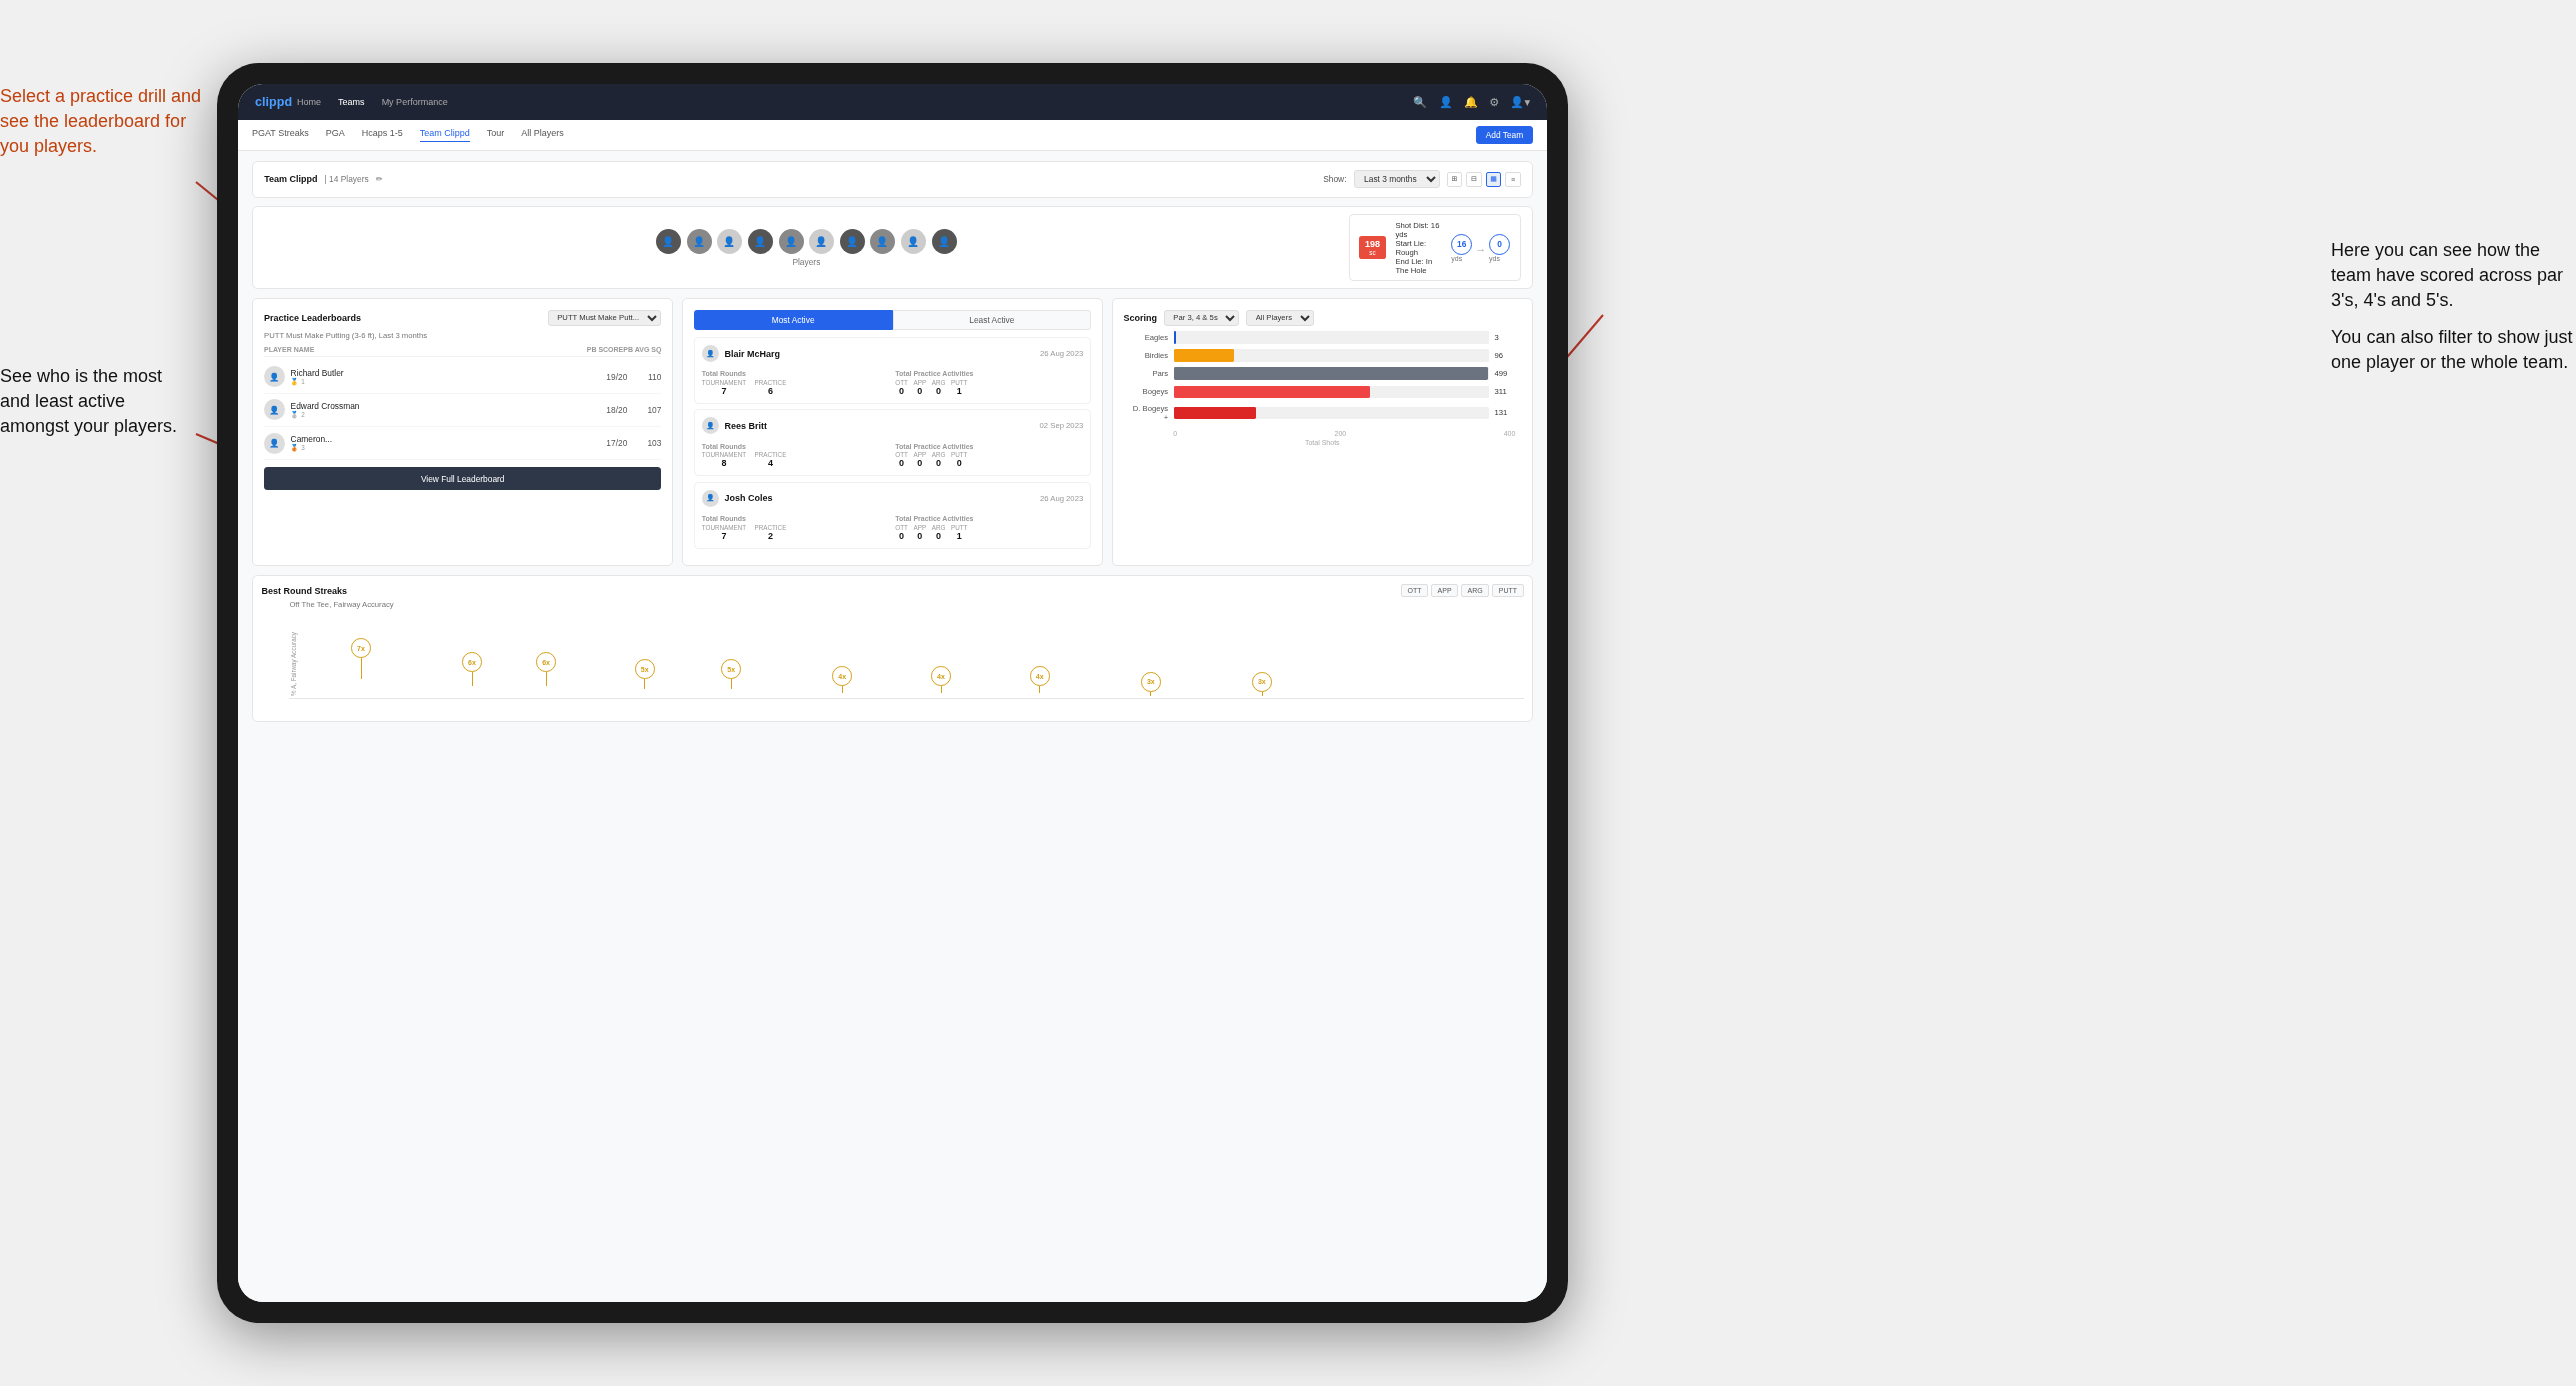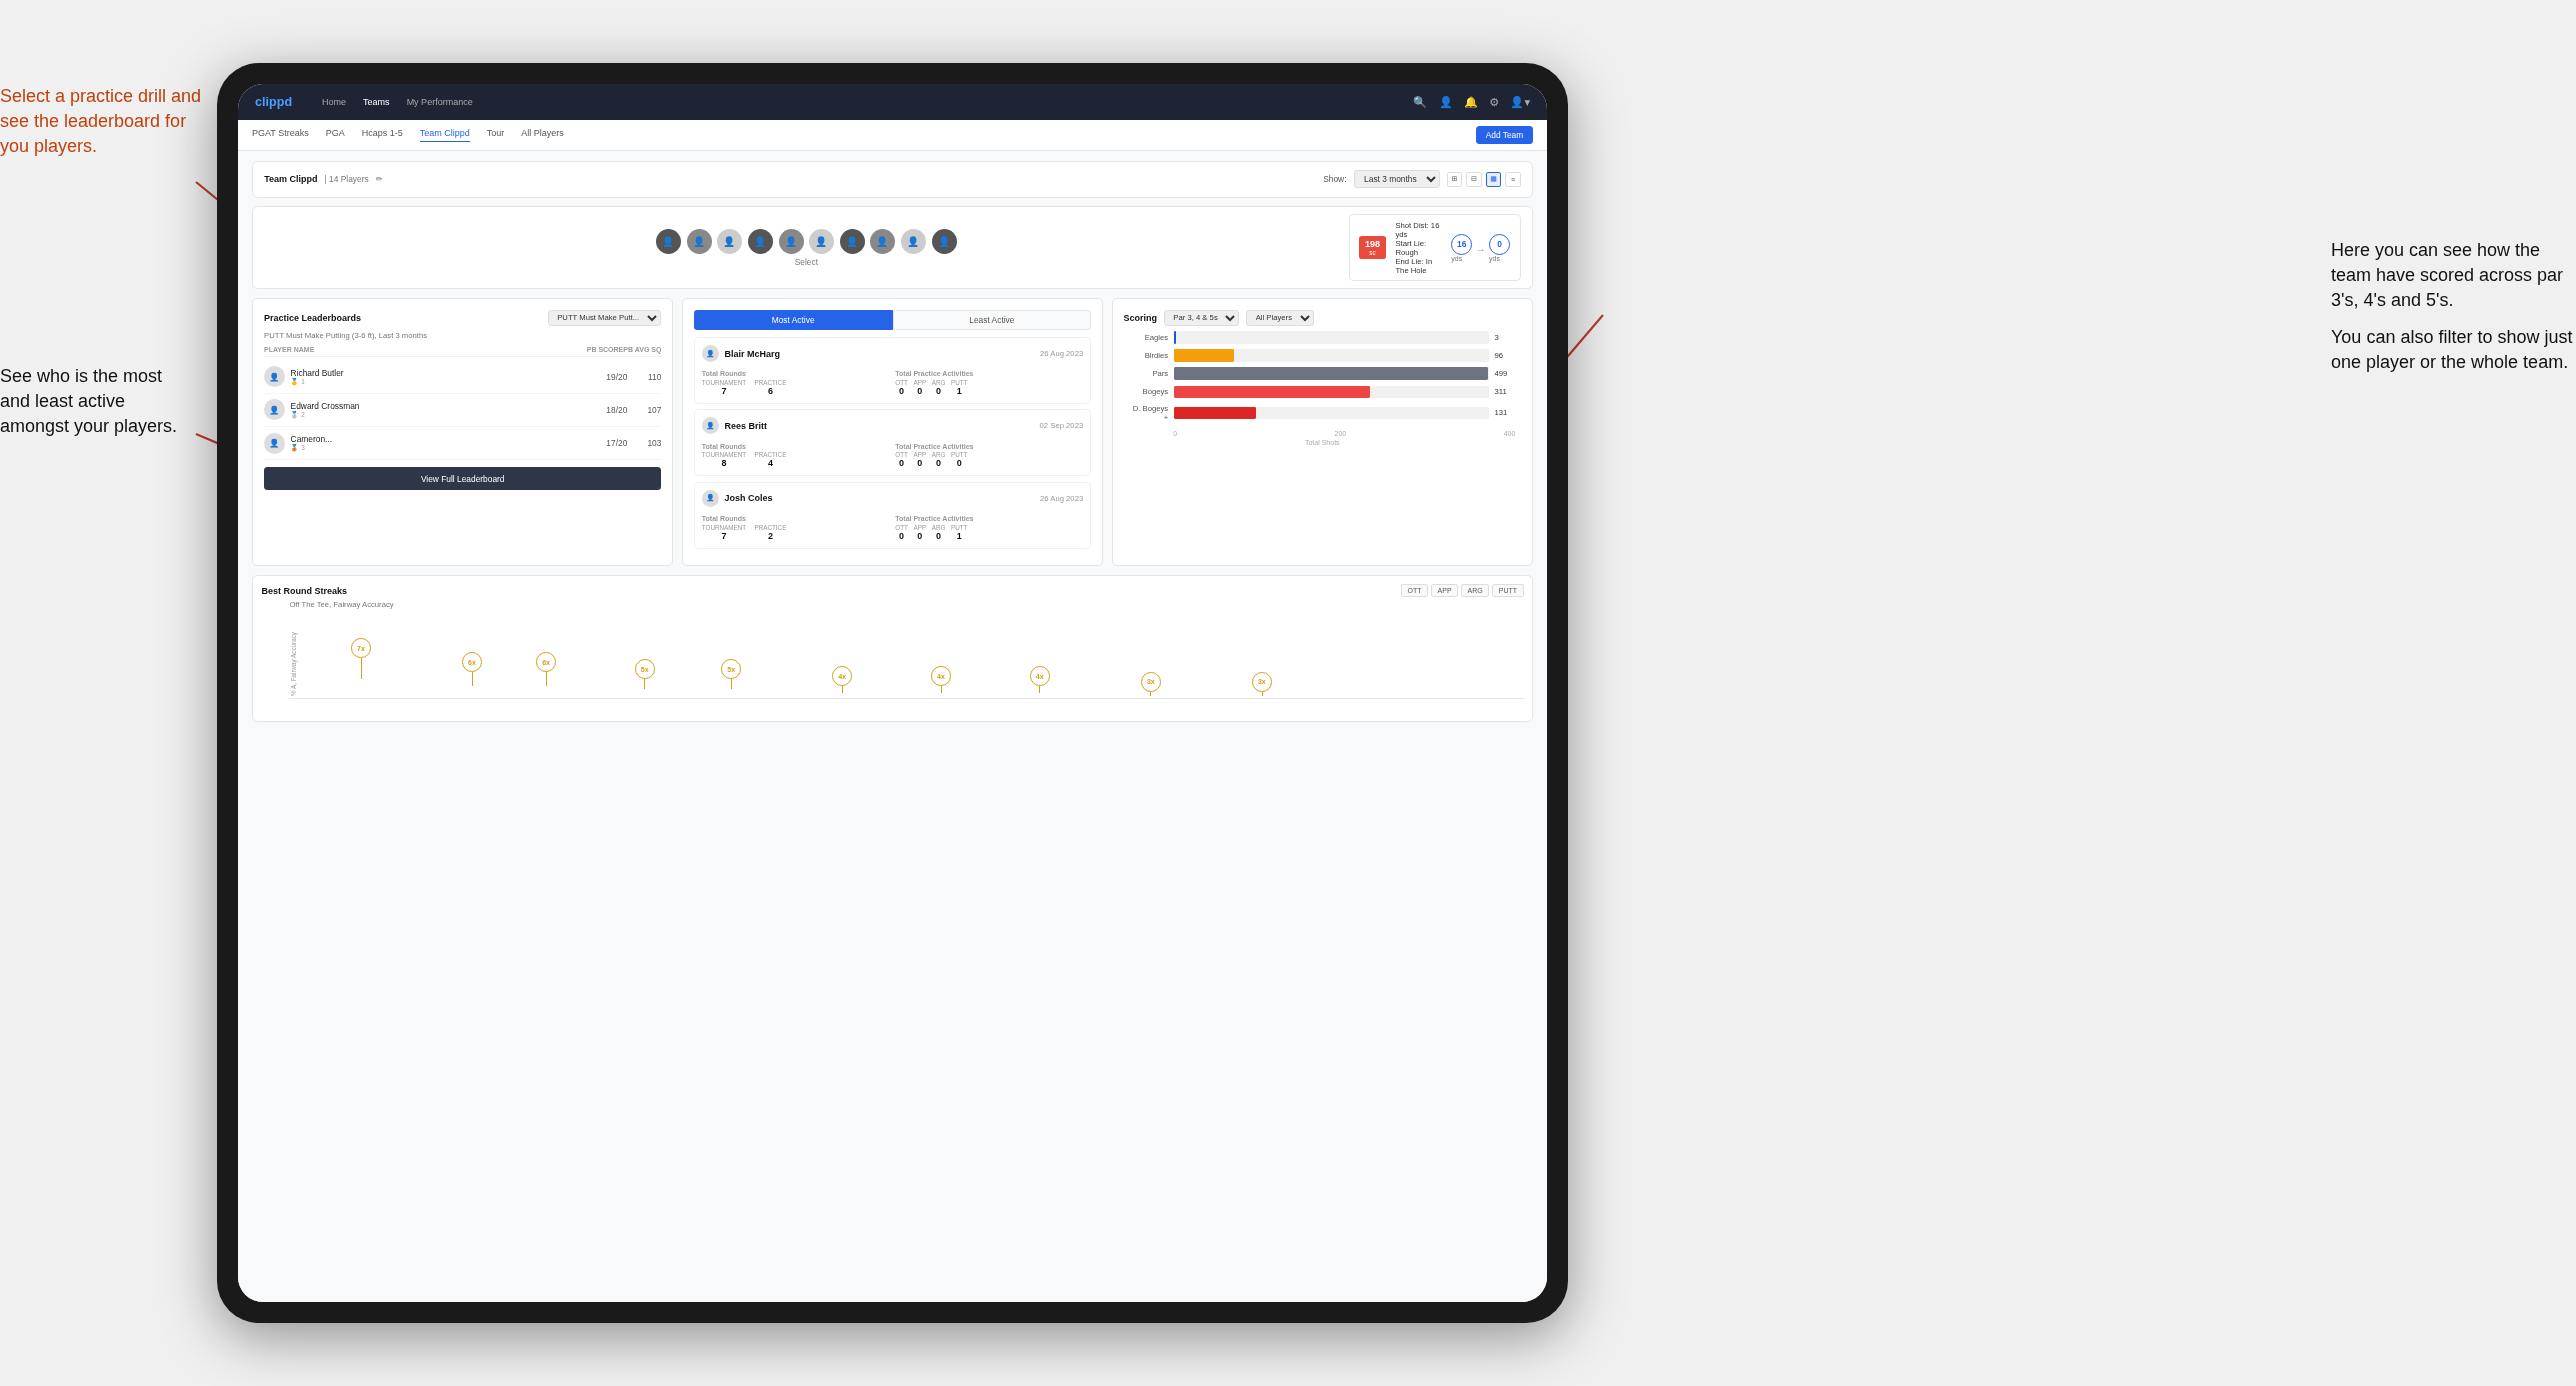--- a/index.html
+++ b/index.html
@@ -40,21 +40,21 @@
       display: flex;
       align-items: center;
       padding: 0 17px;
       height: 36px;
       flex-shrink: 0;
     }
     .nav-logo {
       color: #fff;
       font-size: 12.6px;
       font-weight: bold;
-      margin-right: 30px;
+      margin-right: 5px;
     }
     .nav-logo span { color: #4a9eff; }
     .nav-links {
       display: flex;
       gap: 17px;
       flex: 1;
     }
     .nav-link {
       color: #aaa;
       font-size: 9px;
@@ -685,21 +685,21 @@
             <div class="player-avatar med">👤</div>
             <div class="player-avatar">👤</div>
             <div class="player-avatar dark">👤</div>
             <div class="player-avatar med">👤</div>
             <div class="player-avatar">👤</div>
             <div class="player-avatar dark">👤</div>
             <div class="player-avatar med">👤</div>
             <div class="player-avatar">👤</div>
             <div class="player-avatar dark">👤</div>
           </div>
-          <div class="players-label">Select</div>
+          <div class="players-label">Players</div>
         </div>
         <div class="shot-info-card">
           <div class="shot-dist-badge">
             <div>198</div>
             <div class="sub">sc</div>
           </div>
           <div style="font-size:7.7px;color:#333;">
             <div>Shot Dist: 16 yds</div>
             <div>Start Lie: Rough</div>
             <div>End Lie: In The Hole</div>

